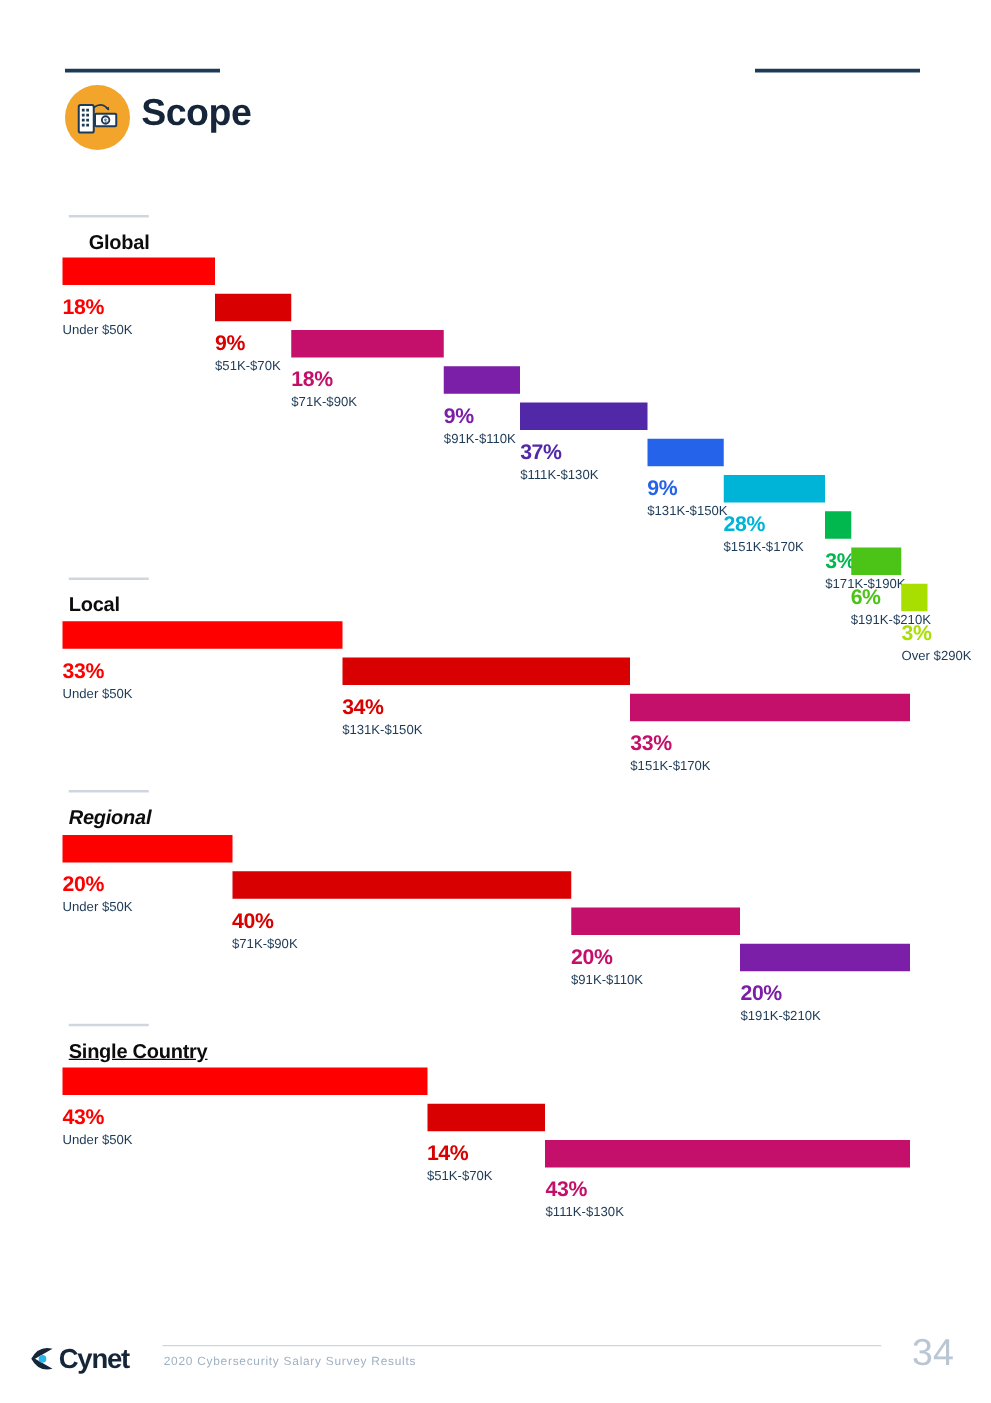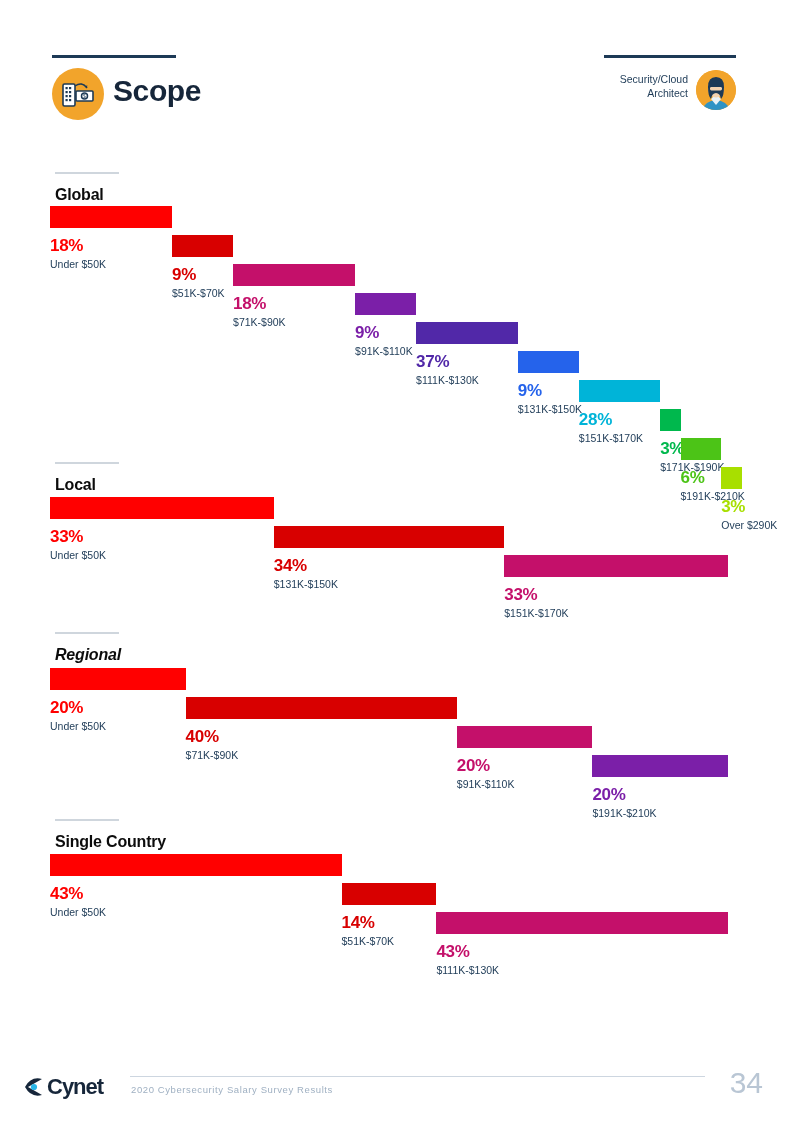--- a/index.html
+++ b/index.html
@@ -91,40 +91,24 @@
       </g>
       <rect x="15" y="11" width="17" height="10" rx="1" fill="#fff" stroke="#1d3a56" stroke-width="1.6"></rect>
       <circle cx="23.5" cy="16" r="3" fill="none" stroke="#1d3a56" stroke-width="1.5"></circle>
       <text x="23.5" y="18.4" font-size="5" text-anchor="middle" fill="#1d3a56" font-family="sans-serif">$</text>
       <path d="M14 6 Q21 1 26 8" fill="none" stroke="#1d3a56" stroke-width="1.4"></path>
       <path d="M26 8 l-2.6 -1.2 l2.9 -1.5 z" fill="#1d3a56"></path>
     </svg>
   </div>
   <div class="title">Scope</div>
 
-  <div class="role-wrap">
-    <div class="role-text">
-      <div>Security/Cloud</div>
-      <div>Architect</div>
-    </div>
-    <div class="role-av">
-      <svg width="40" height="40" viewBox="0 0 40 40">
-        <circle cx="20" cy="20" r="20" fill="#F2A42B"></circle>
-        <path d="M6 40 q3-9 14-10 q11 1 14 10 z" fill="#2F93C4"></path>
-        <path d="M15 29 l5 6 l5-6 l-2-2 h-6 z" fill="#E8F2F7"></path>
-        <ellipse cx="20" cy="18" rx="8" ry="9.5" fill="#F3D3B0"></ellipse>
-        <path d="M12 17 q0-10 8-10 q8 0 8 10 q0 9-3 12 q-1-6-5-6 q-4 0-5 6 q-3-3-3-12z" fill="#1d3a56"></path>
-        <rect x="14" y="17" width="12" height="3.4" rx="1.4" fill="#F3D3B0"></rect>
-      </svg>
-    </div>
-  </div>
 
   <div class="section" id="sections-host">
       <div class="sec-rule" style="top: 172px;"></div>
-      <div class="sec-title" style="top: 186px;">Global</div>
+      <div class="sec-title" style="top: 186px; margin-left: 16px;">Global</div>
       <div class="bar" style="left: 50px; top: 206px; width: 122.04px; height: 22px; background: rgb(255, 0, 0);"></div>
       <div class="lbl-pct" style="color: rgb(255, 0, 0); left: 50px; top: 237px;">18%</div>
       <div class="lbl-band" style="left: 50px; top: 259px;">Under $50K</div>
       <div class="bar" style="left: 172.04px; top: 235px; width: 61.02px; height: 22px; background: rgb(216, 0, 0);"></div>
       <div class="lbl-pct" style="color: rgb(216, 0, 0); left: 172.04px; top: 266px;">9%</div>
       <div class="lbl-band" style="left: 172.04px; top: 288px;">$51K-$70K</div>
       <div class="bar" style="left: 233.06px; top: 264px; width: 122.04px; height: 22px; background: rgb(196, 16, 106);"></div>
       <div class="lbl-pct" style="color: rgb(196, 16, 106); left: 233.06px; top: 295px;">18%</div>
       <div class="lbl-band" style="left: 233.06px; top: 317px;">$71K-$90K</div>
       <div class="bar" style="left: 355.1px; top: 293px; width: 61.02px; height: 22px; background: rgb(123, 31, 168);"></div>
@@ -167,21 +151,21 @@
       <div class="bar" style="left: 185.6px; top: 697px; width: 271.2px; height: 22px; background: rgb(216, 0, 0);"></div>
       <div class="lbl-pct" style="color: rgb(216, 0, 0); left: 185.6px; top: 728px;">40%</div>
       <div class="lbl-band" style="left: 185.6px; top: 750px;">$71K-$90K</div>
       <div class="bar" style="left: 456.8px; top: 726px; width: 135.6px; height: 22px; background: rgb(196, 16, 106);"></div>
       <div class="lbl-pct" style="color: rgb(196, 16, 106); left: 456.8px; top: 757px;">20%</div>
       <div class="lbl-band" style="left: 456.8px; top: 779px;">$91K-$110K</div>
       <div class="bar" style="left: 592.4px; top: 755px; width: 135.6px; height: 22px; background: rgb(123, 31, 168);"></div>
       <div class="lbl-pct" style="color: rgb(123, 31, 168); left: 592.4px; top: 786px;">20%</div>
       <div class="lbl-band" style="left: 592.4px; top: 808px;">$191K-$210K</div>
       <div class="sec-rule" style="top: 819px;"></div>
-      <div class="sec-title" style="top: 833px;">Single Country</div>
+      <div class="sec-title" style="top: 833px; text-decoration: underline;">Single Country</div>
       <div class="bar" style="left: 50px; top: 854px; width: 291.54px; height: 22px; background: rgb(255, 0, 0);"></div>
       <div class="lbl-pct" style="color: rgb(255, 0, 0); left: 50px; top: 885px;">43%</div>
       <div class="lbl-band" style="left: 50px; top: 907px;">Under $50K</div>
       <div class="bar" style="left: 341.54px; top: 883px; width: 94.92px; height: 22px; background: rgb(216, 0, 0);"></div>
       <div class="lbl-pct" style="color: rgb(216, 0, 0); left: 341.54px; top: 914px;">14%</div>
       <div class="lbl-band" style="left: 341.54px; top: 936px;">$51K-$70K</div>
       <div class="bar" style="left: 436.46px; top: 912px; width: 291.54px; height: 22px; background: rgb(196, 16, 106);"></div>
       <div class="lbl-pct" style="color: rgb(196, 16, 106); left: 436.46px; top: 943px;">43%</div>
       <div class="lbl-band" style="left: 436.46px; top: 965px;">$111K-$130K</div>
     </div>

